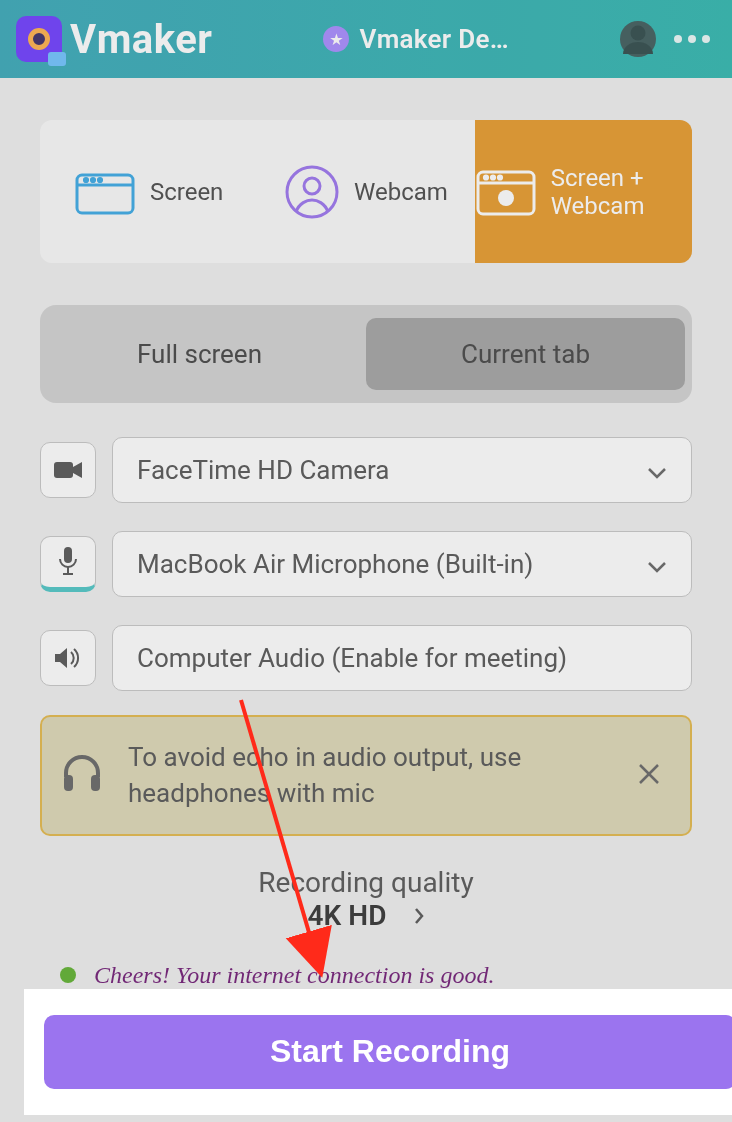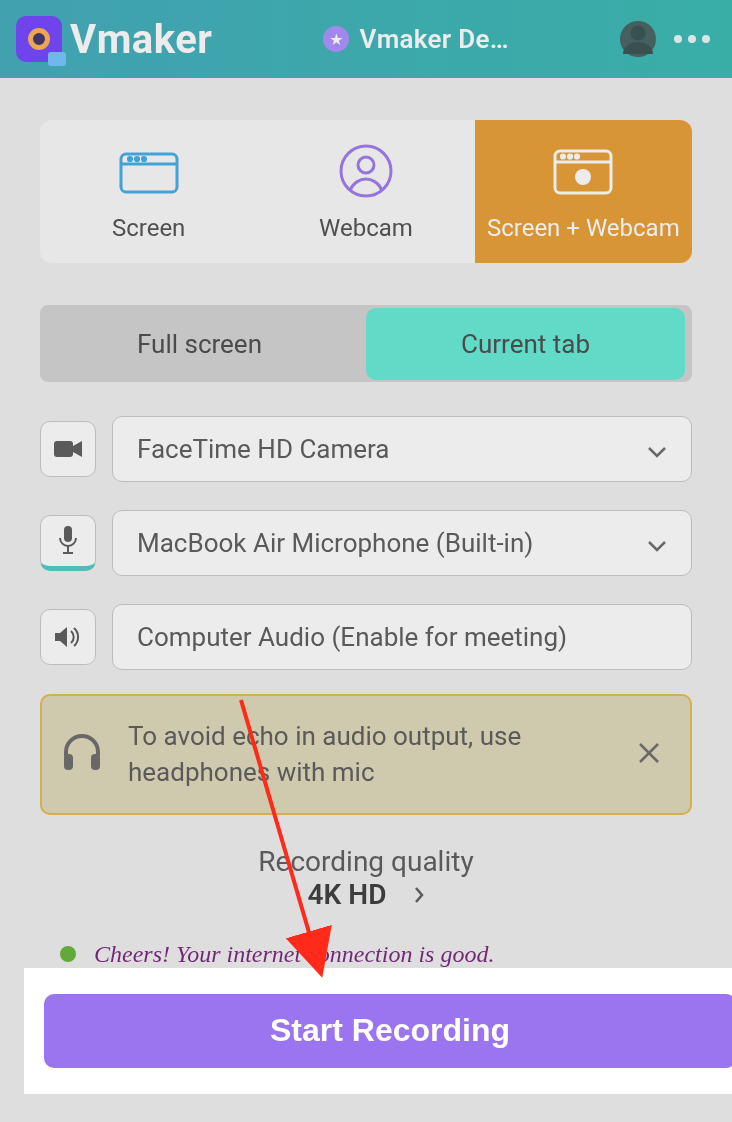--- a/index.html
+++ b/index.html
@@ -34,34 +34,34 @@
   .header-right { display:flex; align-items:center; gap:18px; margin-left:auto; }
   .avatar { width:36px;height:36px;border-radius:50%;background:#3e5b5b; }
   .more-dots { display:flex; gap:6px; }
   .more-dots span { width:8px;height:8px;border-radius:50%;background:rgba(255,255,255,.9); display:block;}
 
   
   .content { padding: 42px 40px 0 40px; }
   .mode-row { display:flex; gap:0; border-radius:12px; overflow:hidden; }
   .mode-card {
     flex:1; height:143px; background:#fafafa;
-    display:flex; flex-direction:column; align-items:center; justify-content:center; gap:14px;
+    display:flex; flex-direction:row; align-items:center; justify-content:center; gap:14px;
     font-size:24px; color:#4a4a4a; cursor:pointer;
   }
   .mode-card.selected { background:#e79a2b; color:#fff; }
   .mode-card .icon-slot { height:58px; display:flex; align-items:center; justify-content:center; }
 
   
   .scope-row {
-    margin-top:42px; height:77px; background:#d2d2d2;
-    border-radius:8px; display:flex; align-items:center;
+    margin-top:42px; height:98px; background:#d2d2d2;
+    border-radius:16px; display:flex; align-items:center;
     font-size:26px; color:#444;
   }
   .scope-opt { flex:1; text-align:center; cursor:pointer; border-radius:10px; height:72px; line-height:72px;}
-  .scope-opt.selected { background:#5eead4; margin:7px; }
+  .scope-opt.selected { background:#a3a3a3; margin:7px; }
 
   
   .device-row { margin-top:34px; display:flex; align-items:center; gap:16px; }
   .device-row + .device-row { margin-top:28px;border-radius:11px; }
   .square-ico {
     width:56px;height:56px;border-radius:10px;border:1px solid #c8c8c8;background:#fff;
     display:flex;align-items:center;justify-content:center;color:#555;
   }
   .square-ico.mic-active { border-bottom:5px solid #4fc6c6; }
   .dropdown {

